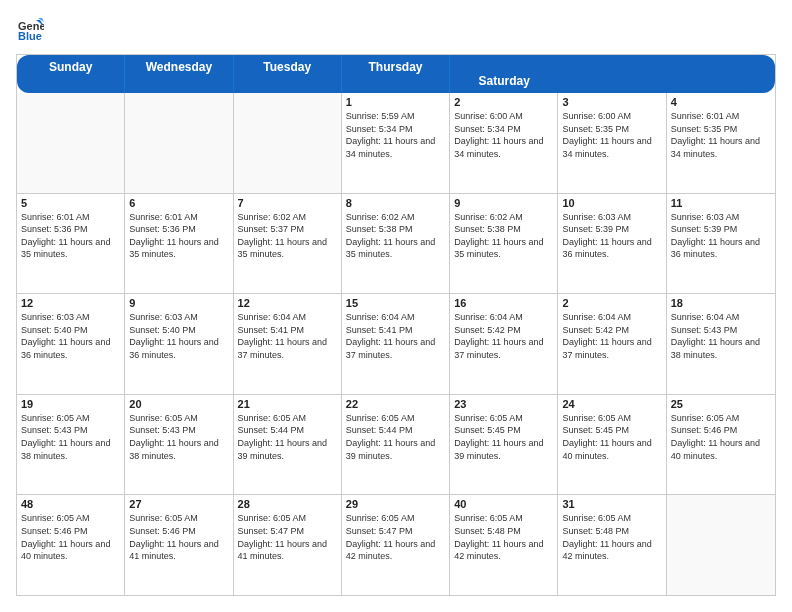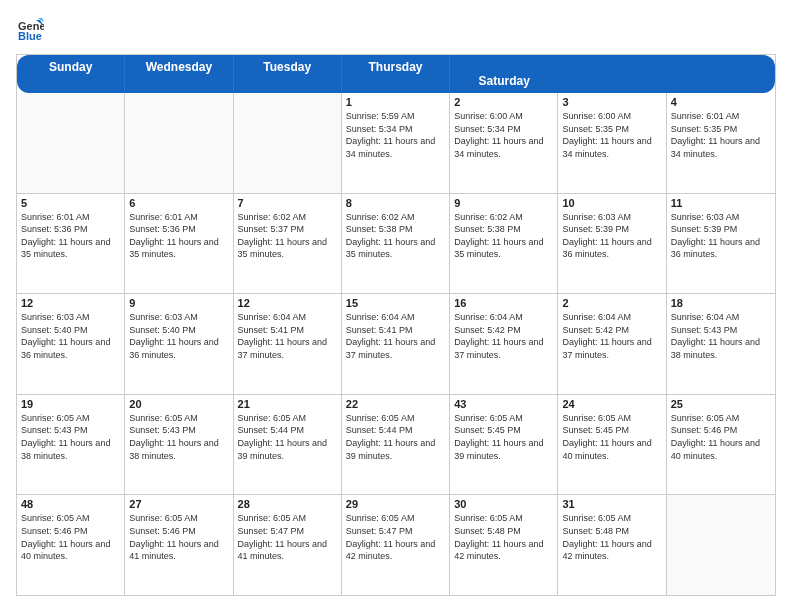--- a/index.html
+++ b/index.html
@@ -278,21 +278,21 @@
 Sunset: 5:44 PM
 Daylight: 11 hours and 39 minutes.</div>
           </div>
           <div class="cal-cell">
             <div class="day-num">22</div>
             <div class="cell-text" style="white-space: pre-line;">Sunrise: 6:05 AM
 Sunset: 5:44 PM
 Daylight: 11 hours and 39 minutes.</div>
           </div>
           <div class="cal-cell">
-            <div class="day-num">43</div>
+            <div class="day-num">23</div>
             <div class="cell-text" style="white-space: pre-line;">Sunrise: 6:05 AM
 Sunset: 5:45 PM
 Daylight: 11 hours and 39 minutes.</div>
           </div>
           <div class="cal-cell">
             <div class="day-num">24</div>
             <div class="cell-text" style="white-space: pre-line;">Sunrise: 6:05 AM
 Sunset: 5:45 PM
 Daylight: 11 hours and 40 minutes.</div>
           </div>
@@ -322,21 +322,21 @@
 Sunset: 5:47 PM
 Daylight: 11 hours and 41 minutes.</div>
           </div>
           <div class="cal-cell">
             <div class="day-num">29</div>
             <div class="cell-text" style="white-space: pre-line;">Sunrise: 6:05 AM
 Sunset: 5:47 PM
 Daylight: 11 hours and 42 minutes.</div>
           </div>
           <div class="cal-cell">
-            <div class="day-num">30</div>
+            <div class="day-num">40</div>
             <div class="cell-text" style="white-space: pre-line;">Sunrise: 6:05 AM
 Sunset: 5:48 PM
 Daylight: 11 hours and 42 minutes.</div>
           </div>
           <div class="cal-cell">
             <div class="day-num">31</div>
             <div class="cell-text" style="white-space: pre-line;">Sunrise: 6:05 AM
 Sunset: 5:48 PM
 Daylight: 11 hours and 42 minutes.</div>
           </div>

